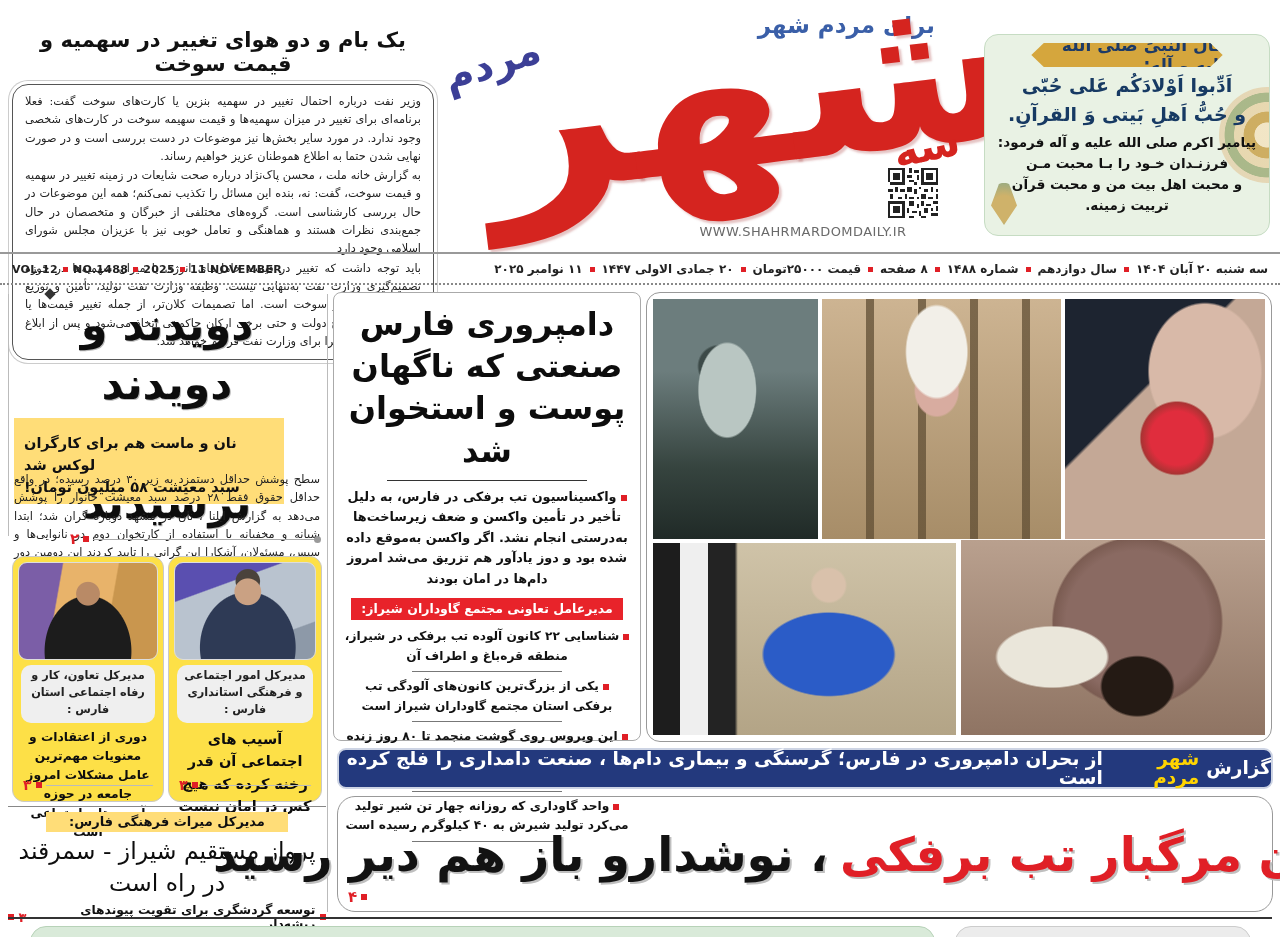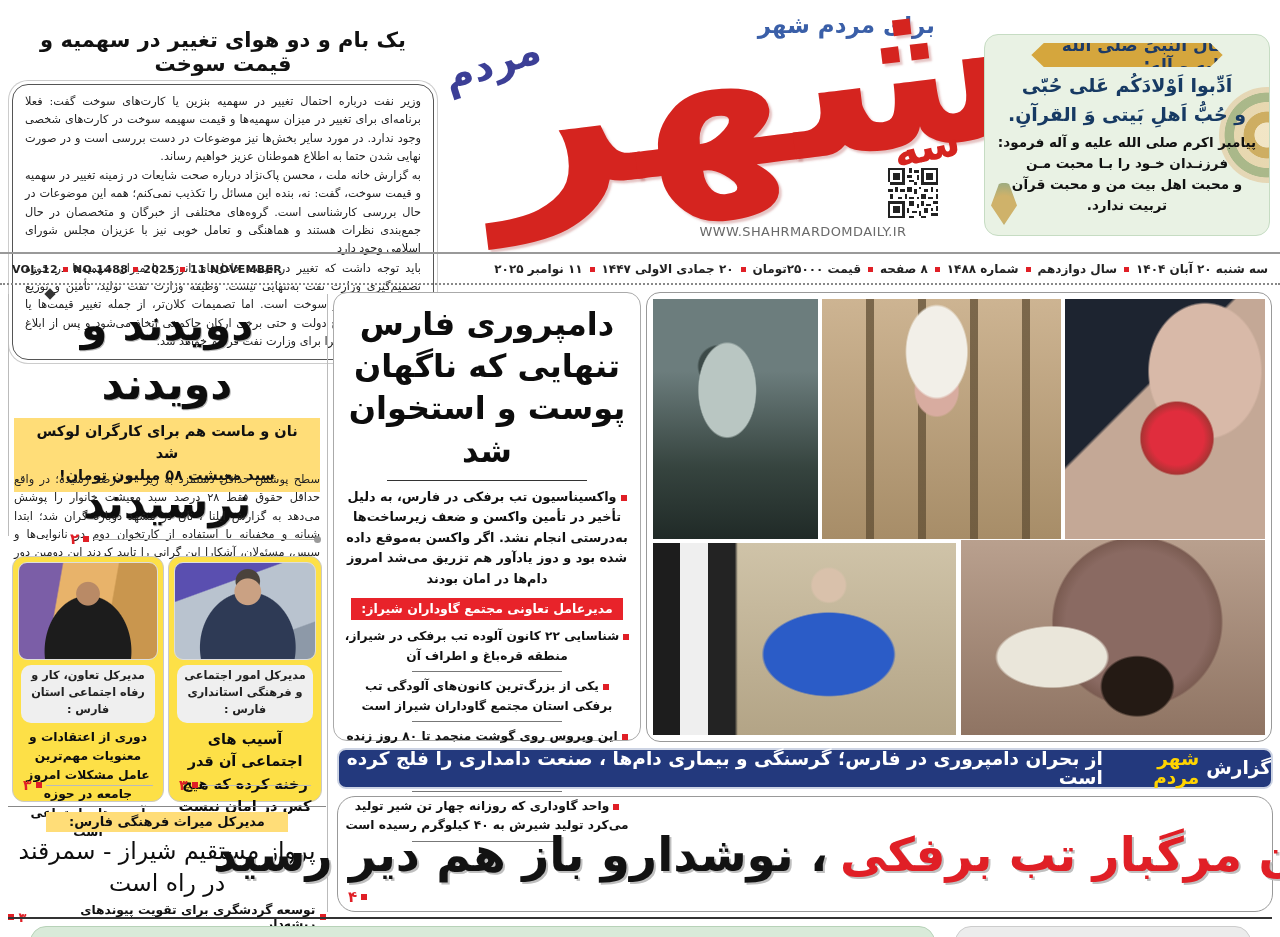--- a/index.html
+++ b/index.html
@@ -38,21 +38,21 @@
   .red-sq { display:inline-block; width:6px; height:6px; background:#e01f26; }
   .red-sq.small { width:5px; height:5px; }
   #dateline-dots { position:absolute; left:0; top:283px; width:1280px; border-top:2px dotted #888; }
 
   
   .vline { position:absolute; width:1px; background:#bbb; }
   .diamond { position:absolute; width:8px; height:8px; background:#333; transform:rotate(45deg); }
 
   
   #lc-headline { position:absolute; left:10px; top:296px; width:314px; direction:rtl; text-align:center; font-size:43px; font-weight:900; color:#0d0d0d; line-height:1.38; letter-spacing:-1px; text-shadow:1px 1px 0 #bbb; }
-  #lc-sub { position:absolute; left:14px; top:418px; width:306px; background:#ffdd78; padding:3px 10px 6px; direction:rtl; text-align:center; font-size:14.5px; font-weight:bold; color:#111; line-height:1.5; }
+  #lc-sub { position:absolute; left:14px; top:418px; width:270px; background:#ffdd78; padding:15px 10px 6px; direction:rtl; text-align:left; font-size:14.5px; font-weight:bold; color:#111; line-height:1.5; }
   #lc-body { position:absolute; left:14px; top:470px; width:306px; direction:rtl; text-align:justify; font-size:11.4px; line-height:1.6; color:#222; font-weight:500; }
   .pageref { position:absolute; display:flex; align-items:center; gap:4px; }
   .pageref .num { color:#e01f26; font-weight:900; font-size:15px; }
   .pageref .rule { height:1px; background:#aaa; flex:1; position:relative; }
   .pageref .rule::after { content:""; position:absolute; right:-3px; top:-3px; width:7px; height:7px; border-radius:50%; background:#9a9a9a; }
   #lc-pageref { left:70px; top:530px; width:248px; }
 
   
   .card { position:absolute; top:556px; height:246px; border:1px solid #c9c9c9; border-radius:12px; background:#fde047; }
   #card-right { left:168px; width:154px; }
@@ -75,21 +75,21 @@
   .card-pageref .num { color:#e01f26; font-weight:900; font-size:14px; }
   .card-pageref .rule { height:1px; background:#bbb; flex:1; }
 
   #lc-divider { position:absolute; left:8px; top:806px; width:318px; border-top:1.5px solid #888; }
   #flight-tag { position:absolute; left:46px; top:812px; width:242px; background:#ffdd78; direction:rtl; text-align:center; font-size:13px; font-weight:bold; color:#111; padding:2px 5px 3px; }
   #flight-head { position:absolute; left:8px; top:836px; width:318px; direction:rtl; text-align:center; font-size:23.5px; font-weight:400; color:#0d0d0d; line-height:1.35; letter-spacing:-0.5px; }
   #flight-bullet { position:absolute; left:8px; top:903px; width:318px; display:flex; align-items:center; direction:rtl; gap:5px; font-size:12.3px; font-weight:bold; color:#111; }
   #flight-bullet .num { color:#e01f26; font-weight:900; font-size:13px; margin-right:14px; }
 
   
-  #mid-box { position:absolute; left:333px; top:292px; width:308px; height:449px; border:1px solid #aaa; border-radius:14px; background:#fff; padding:10px 8px 6px; }
+  #mid-box { position:absolute; left:333px; top:292px; width:308px; height:449px; border:1px solid #aaa; border-radius:8px; background:#fff; padding:10px 8px 6px; }
   #mid-head { direction:rtl; text-align:center; font-size:32px; font-weight:900; color:#0d0d0d; line-height:1.32; letter-spacing:-1px; }
   #mid-hr { width:200px; margin:8px auto 6px; border-top:1.5px solid #333; }
   #mid-deck { direction:rtl; text-align:center; font-size:12.8px; font-weight:bold; color:#111; line-height:1.6; padding:0 4px; }
   #mid-deck .red-sq { margin-left:4px; }
   #mid-tag { width:max-content; margin:9px auto 7px; background:#e8232a; color:#fff; direction:rtl; font-size:12.5px; font-weight:bold; padding:3px 10px 4px; }
   .mid-bullet { direction:rtl; text-align:center; font-size:12.2px; font-weight:bold; color:#111; line-height:1.6; padding:0 2px; }
   .mid-bullet .red-sq { margin-left:4px; }
   .mid-sep { width:150px; margin:5px auto; border-top:1px solid #777; }
 
   
@@ -171,21 +171,21 @@
 
   <div id="quote-box">
     <div id="mandala"></div>
     <div id="ornament"></div>
     <div id="quote-ribbon">قـال النّبیَ صلی الله علیه و آله:</div>
     <div class="q-ar">اَدِّبوا اَوْلادَکُم عَلی حُبّی</div>
     <div class="q-ar">و حُبُّ اَهلِ بَیتی وَ القرآنِ.</div>
     <div class="q-fa" style="margin-top:4px;">پیامبر اکرم صلی الله علیه و آله فرمود:</div>
     <div class="q-fa">فرزنـدان خـود را بـا محبت مـن</div>
     <div class="q-fa">و محبت اهل بیت من و محبت قرآن</div>
-    <div class="q-fa">تربیت ندارد.</div>
+    <div class="q-fa">تربیت زمینه.</div>
   </div>
 
   <div id="dateline-top"></div>
   <div id="dateline">
     <div id="date-en">
       <span>VOL.12</span>
         <span class="red-sq small"></span>
       <span>NO.1488</span>
         <span class="red-sq small"></span>
       <span>2025</span>
@@ -265,21 +265,21 @@
   <div id="flight-bullet">
     <span class="red-sq"></span>
     <span>توسعه گردشگری برای تقویت پیوندهای ریشه‌دار</span>
     <span class="num">۳</span>
     <span class="red-sq"></span>
   </div>
 
   <div id="mid-box">
     <div id="mid-head">
       <div>دامپروری فارس</div>
-      <div>تنهایی که ناگهان</div>
+      <div>صنعتی که ناگهان</div>
       <div>پوست و استخوان شد</div>
     </div>
     <div id="mid-hr"></div>
     <div id="mid-deck"><span class="red-sq"></span><span>واکسیناسیون تب برفکی در فارس، به دلیل تأخیر در تأمین واکسن و ضعف زیرساخت‌ها به‌درستی انجام نشد. اگر واکسن به‌موقع داده شده بود و دوز یادآور هم تزریق می‌شد امروز دام‌ها در امان بودند</span></div>
     <div id="mid-tag">مدیرعامل تعاونی مجتمع گاوداران شیراز:</div>
     <div class="mid-bullet"><span class="red-sq"></span><span>شناسایی ۲۲ کانون آلوده تب برفکی در شیراز، منطقه قره‌باغ و اطراف آن</span></div>
     <div class="mid-sep"></div>
     <div class="mid-bullet"><span class="red-sq"></span><span>یکی از بزرگ‌ترین کانون‌های آلودگی تب برفکی استان مجتمع گاوداران شیراز است</span></div>
     <div class="mid-sep"></div>
     <div class="mid-bullet"><span class="red-sq"></span><span>این ویروس روی گوشت منجمد تا ۸۰ روز زنده می‌ماند و حتی می تواند از طریق هوا تا چند صد کیلومتر منتقل شود</span></div>

